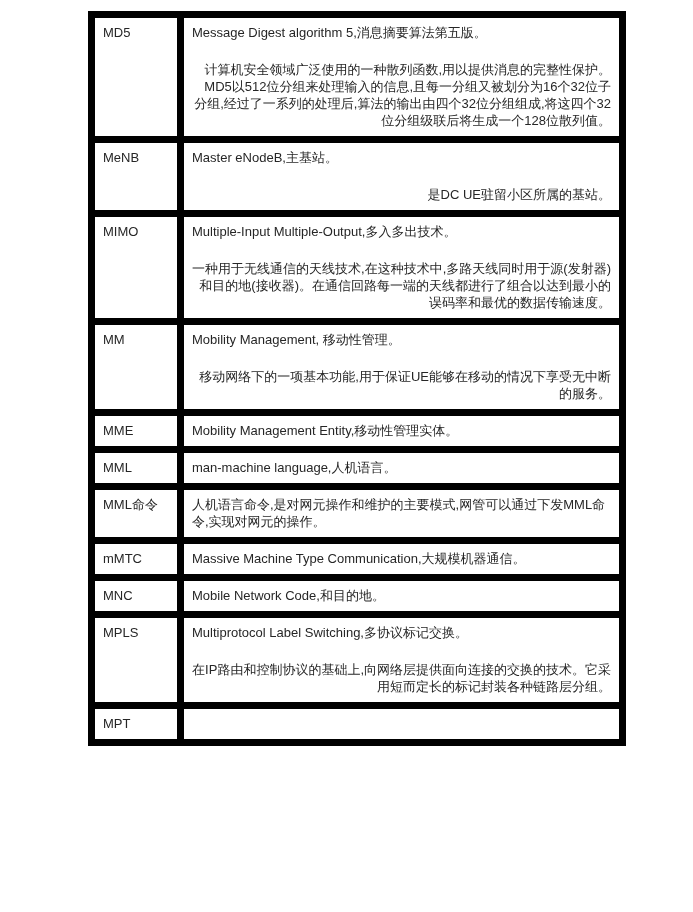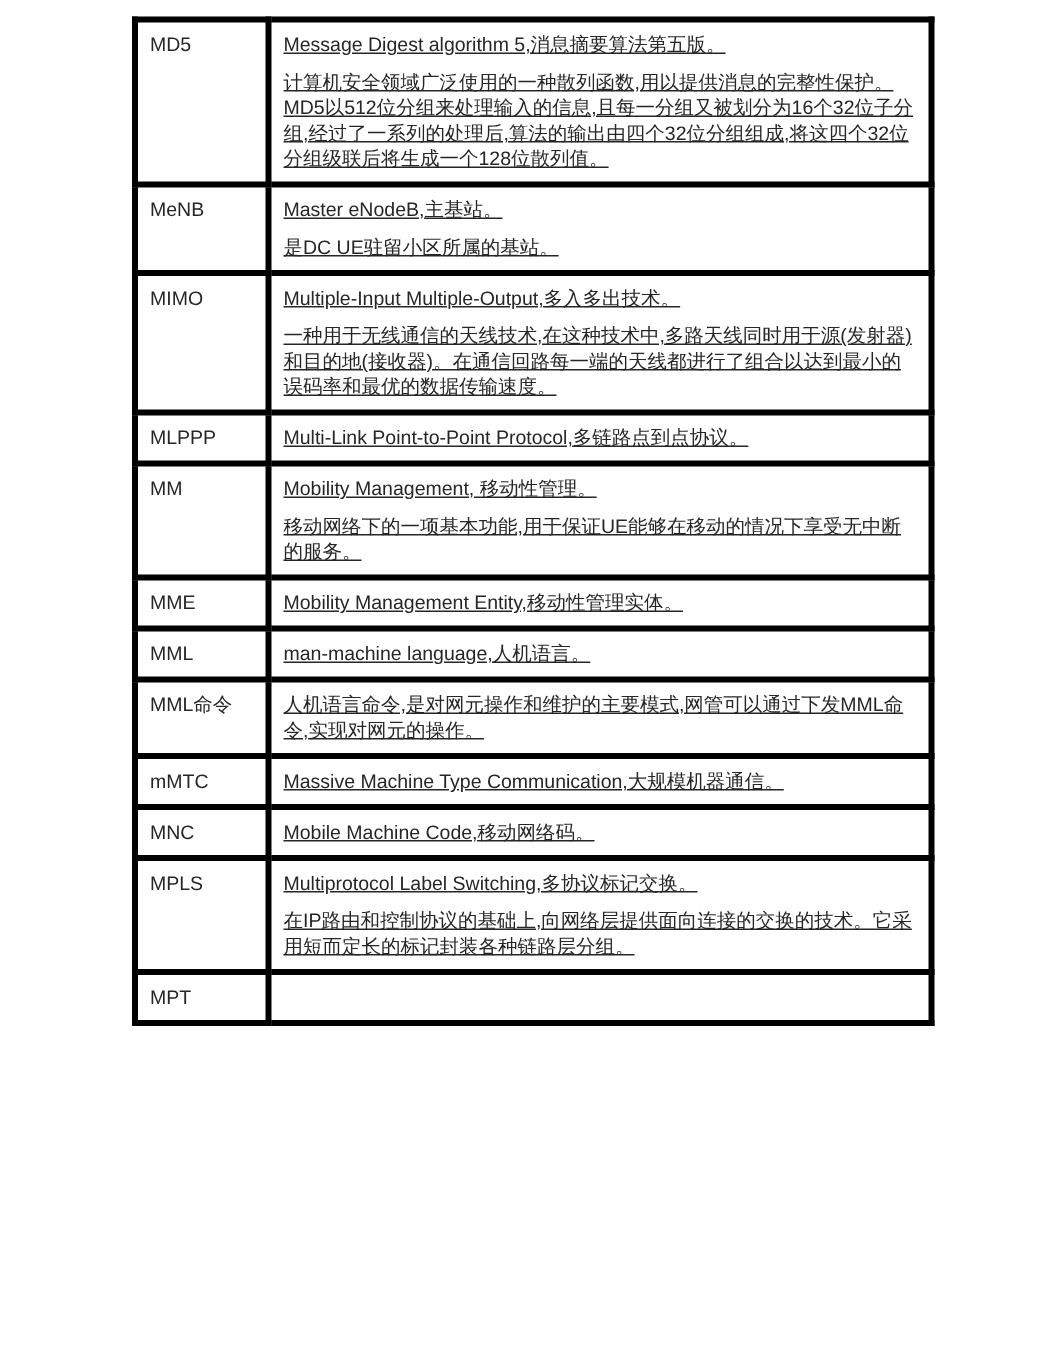--- a/index.html
+++ b/index.html
@@ -21,35 +21,35 @@
     position: absolute;
     left: 88px;
     top: 11px;
     width: 531px;
     border-collapse: collapse;
     table-layout: fixed;
     font-size: 13px;
     color: #262626;
   }
   table.glossary td {
-    border: 4px solid #000000;
+    border: 7px solid #000000;
     vertical-align: top;
     padding: 6px 8px 7px 8px;
     line-height: 17px;
     word-break: break-word;
   }
   td.term-cell {
     padding-left: 9px;
   }
   td.def-cell p {
     margin: 0;
-    text-decoration: underline;
   }
   td.def-cell p + p {
-    margin-top: 8px;
+    margin-top: 20px;
+    text-align: right;
   }
 </style>
 </head>
 <body>
 
 <div class="page">
   <table class="glossary">
     <colgroup>
       <col style="width:89px">
       <col style="width:442px">
@@ -67,26 +67,20 @@
           <td class="def-cell">
             <p>Master eNodeB,主基站。</p>
             <p>是DC UE驻留小区所属的基站。</p>
           </td>
         </tr>
         <tr>
           <td class="term-cell">MIMO</td>
           <td class="def-cell">
             <p>Multiple-Input Multiple-Output,多入多出技术。</p>
             <p>一种用于无线通信的天线技术,在这种技术中,多路天线同时用于源(发射器)和目的地(接收器)。在通信回路每一端的天线都进行了组合以达到最小的误码率和最优的数据传输速度。</p>
-          </td>
-        </tr>
-        <tr>
-          <td class="term-cell">MLPPP</td>
-          <td class="def-cell">
-            <p>Multi-Link Point-to-Point Protocol,多链路点到点协议。</p>
           </td>
         </tr>
         <tr>
           <td class="term-cell">MM</td>
           <td class="def-cell">
             <p>Mobility Management, 移动性管理。</p>
             <p>移动网络下的一项基本功能,用于保证UE能够在移动的情况下享受无中断的服务。</p>
           </td>
         </tr>
         <tr>
@@ -109,21 +103,21 @@
         </tr>
         <tr>
           <td class="term-cell">mMTC</td>
           <td class="def-cell">
             <p>Massive Machine Type Communication,大规模机器通信。</p>
           </td>
         </tr>
         <tr>
           <td class="term-cell">MNC</td>
           <td class="def-cell">
-            <p>Mobile Machine Code,移动网络码。</p>
+            <p>Mobile Network Code,和目的地。</p>
           </td>
         </tr>
         <tr>
           <td class="term-cell">MPLS</td>
           <td class="def-cell">
             <p>Multiprotocol Label Switching,多协议标记交换。</p>
             <p>在IP路由和控制协议的基础上,向网络层提供面向连接的交换的技术。它采用短而定长的标记封装各种链路层分组。</p>
           </td>
         </tr>
         <tr>

